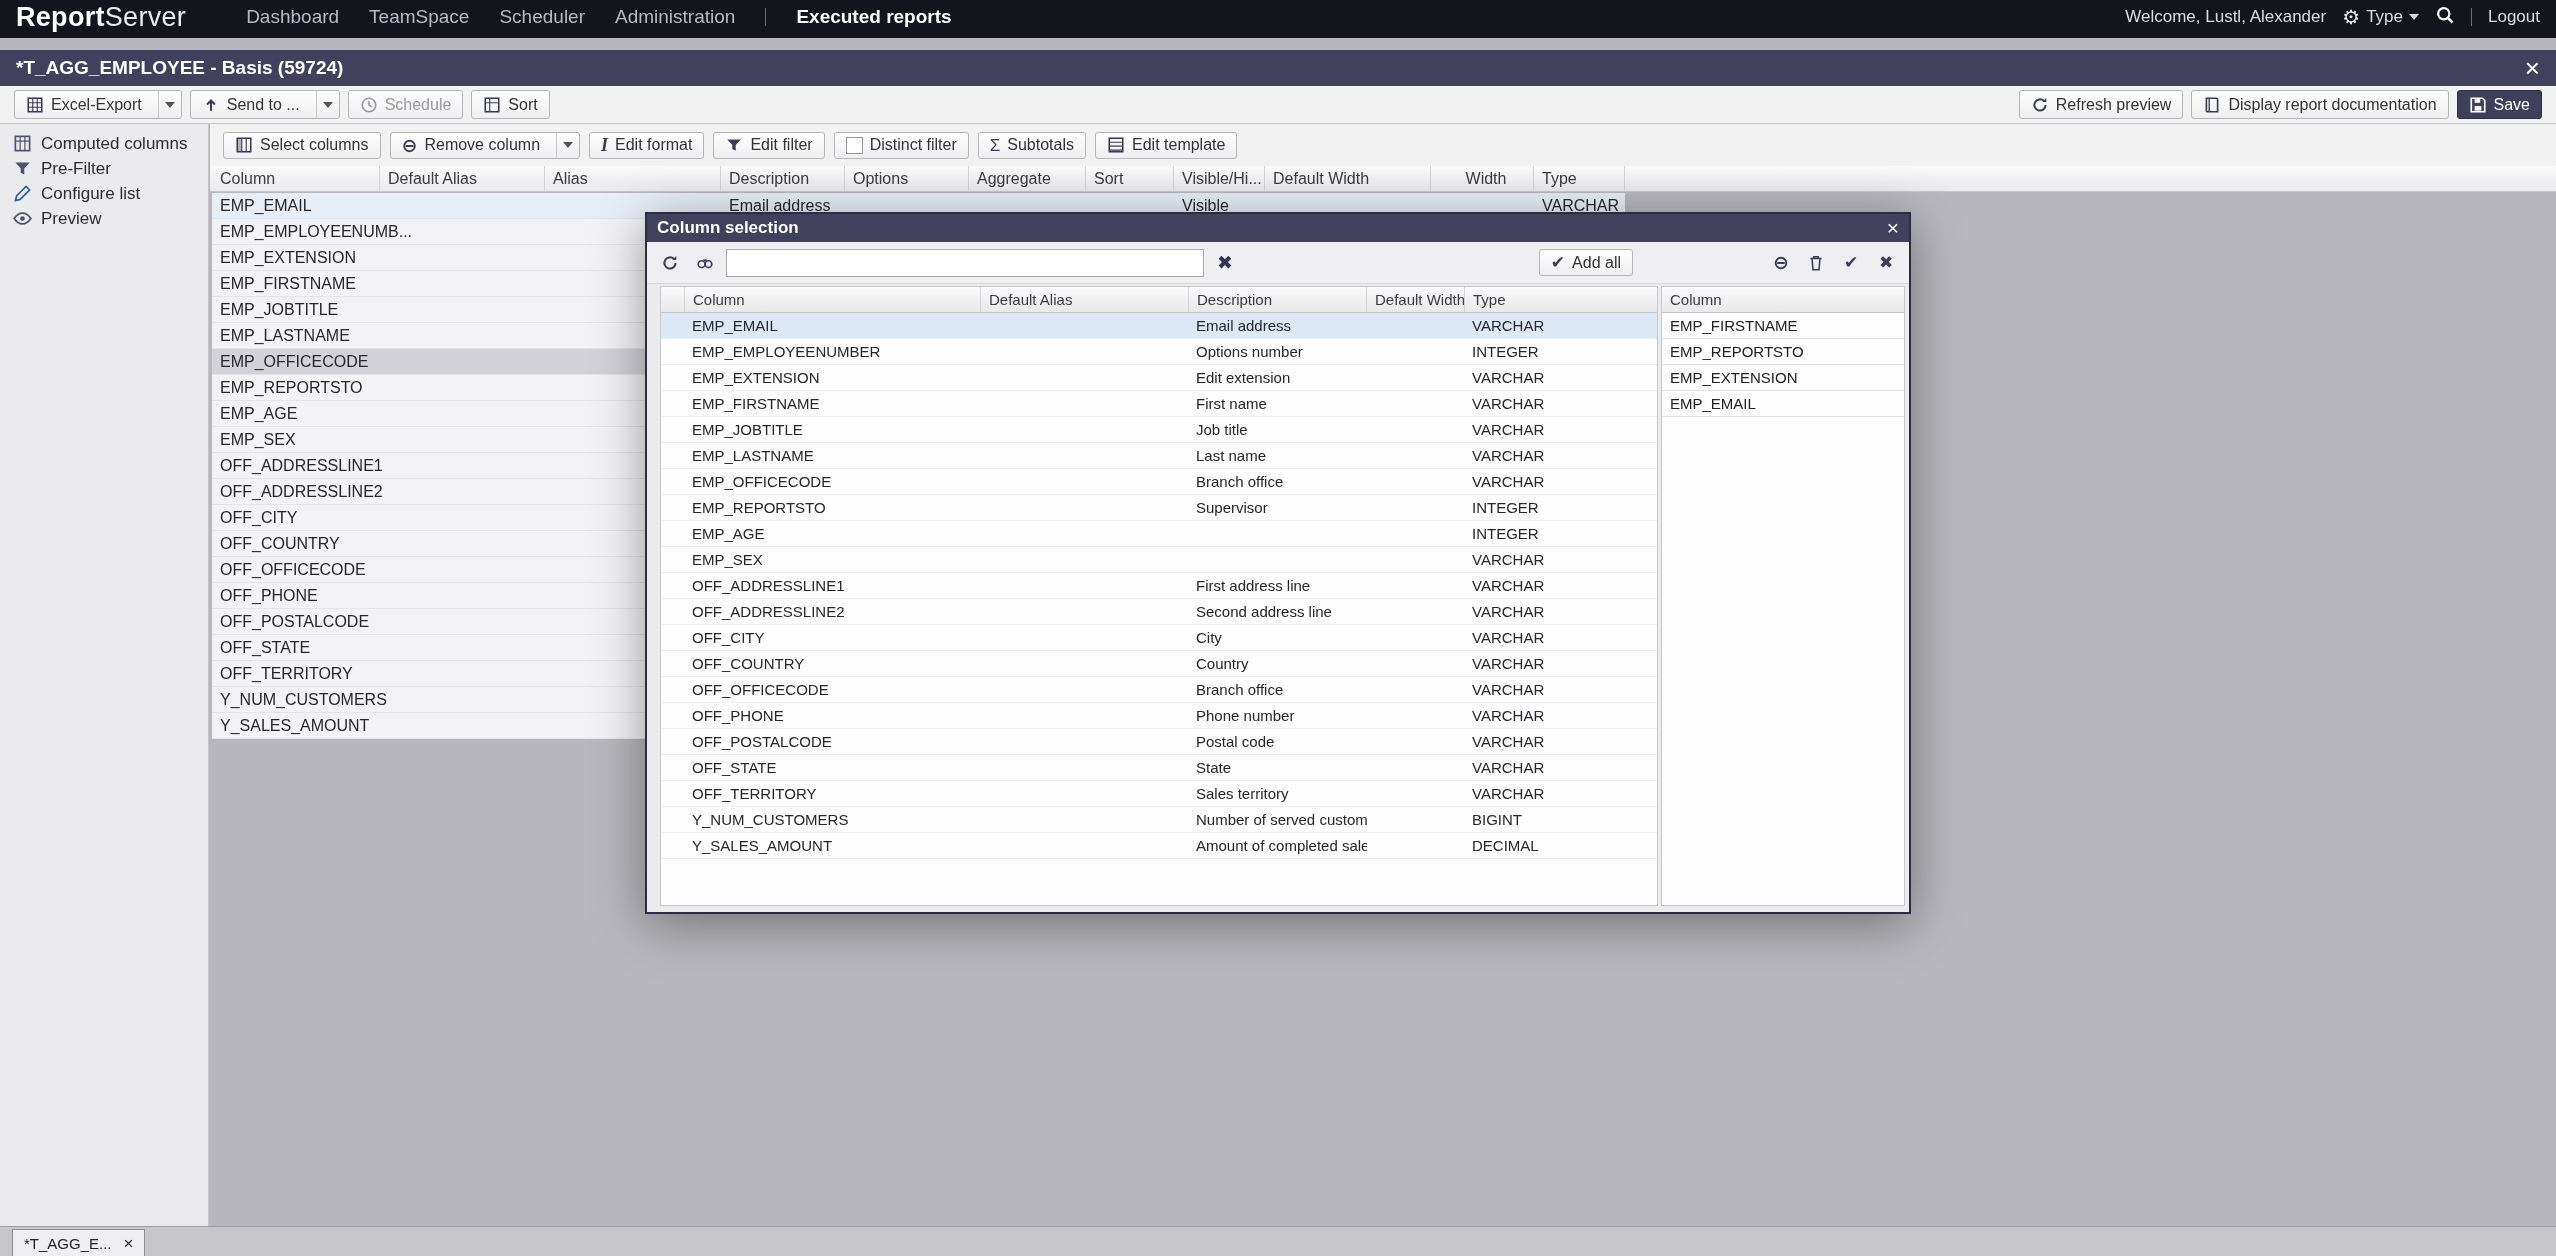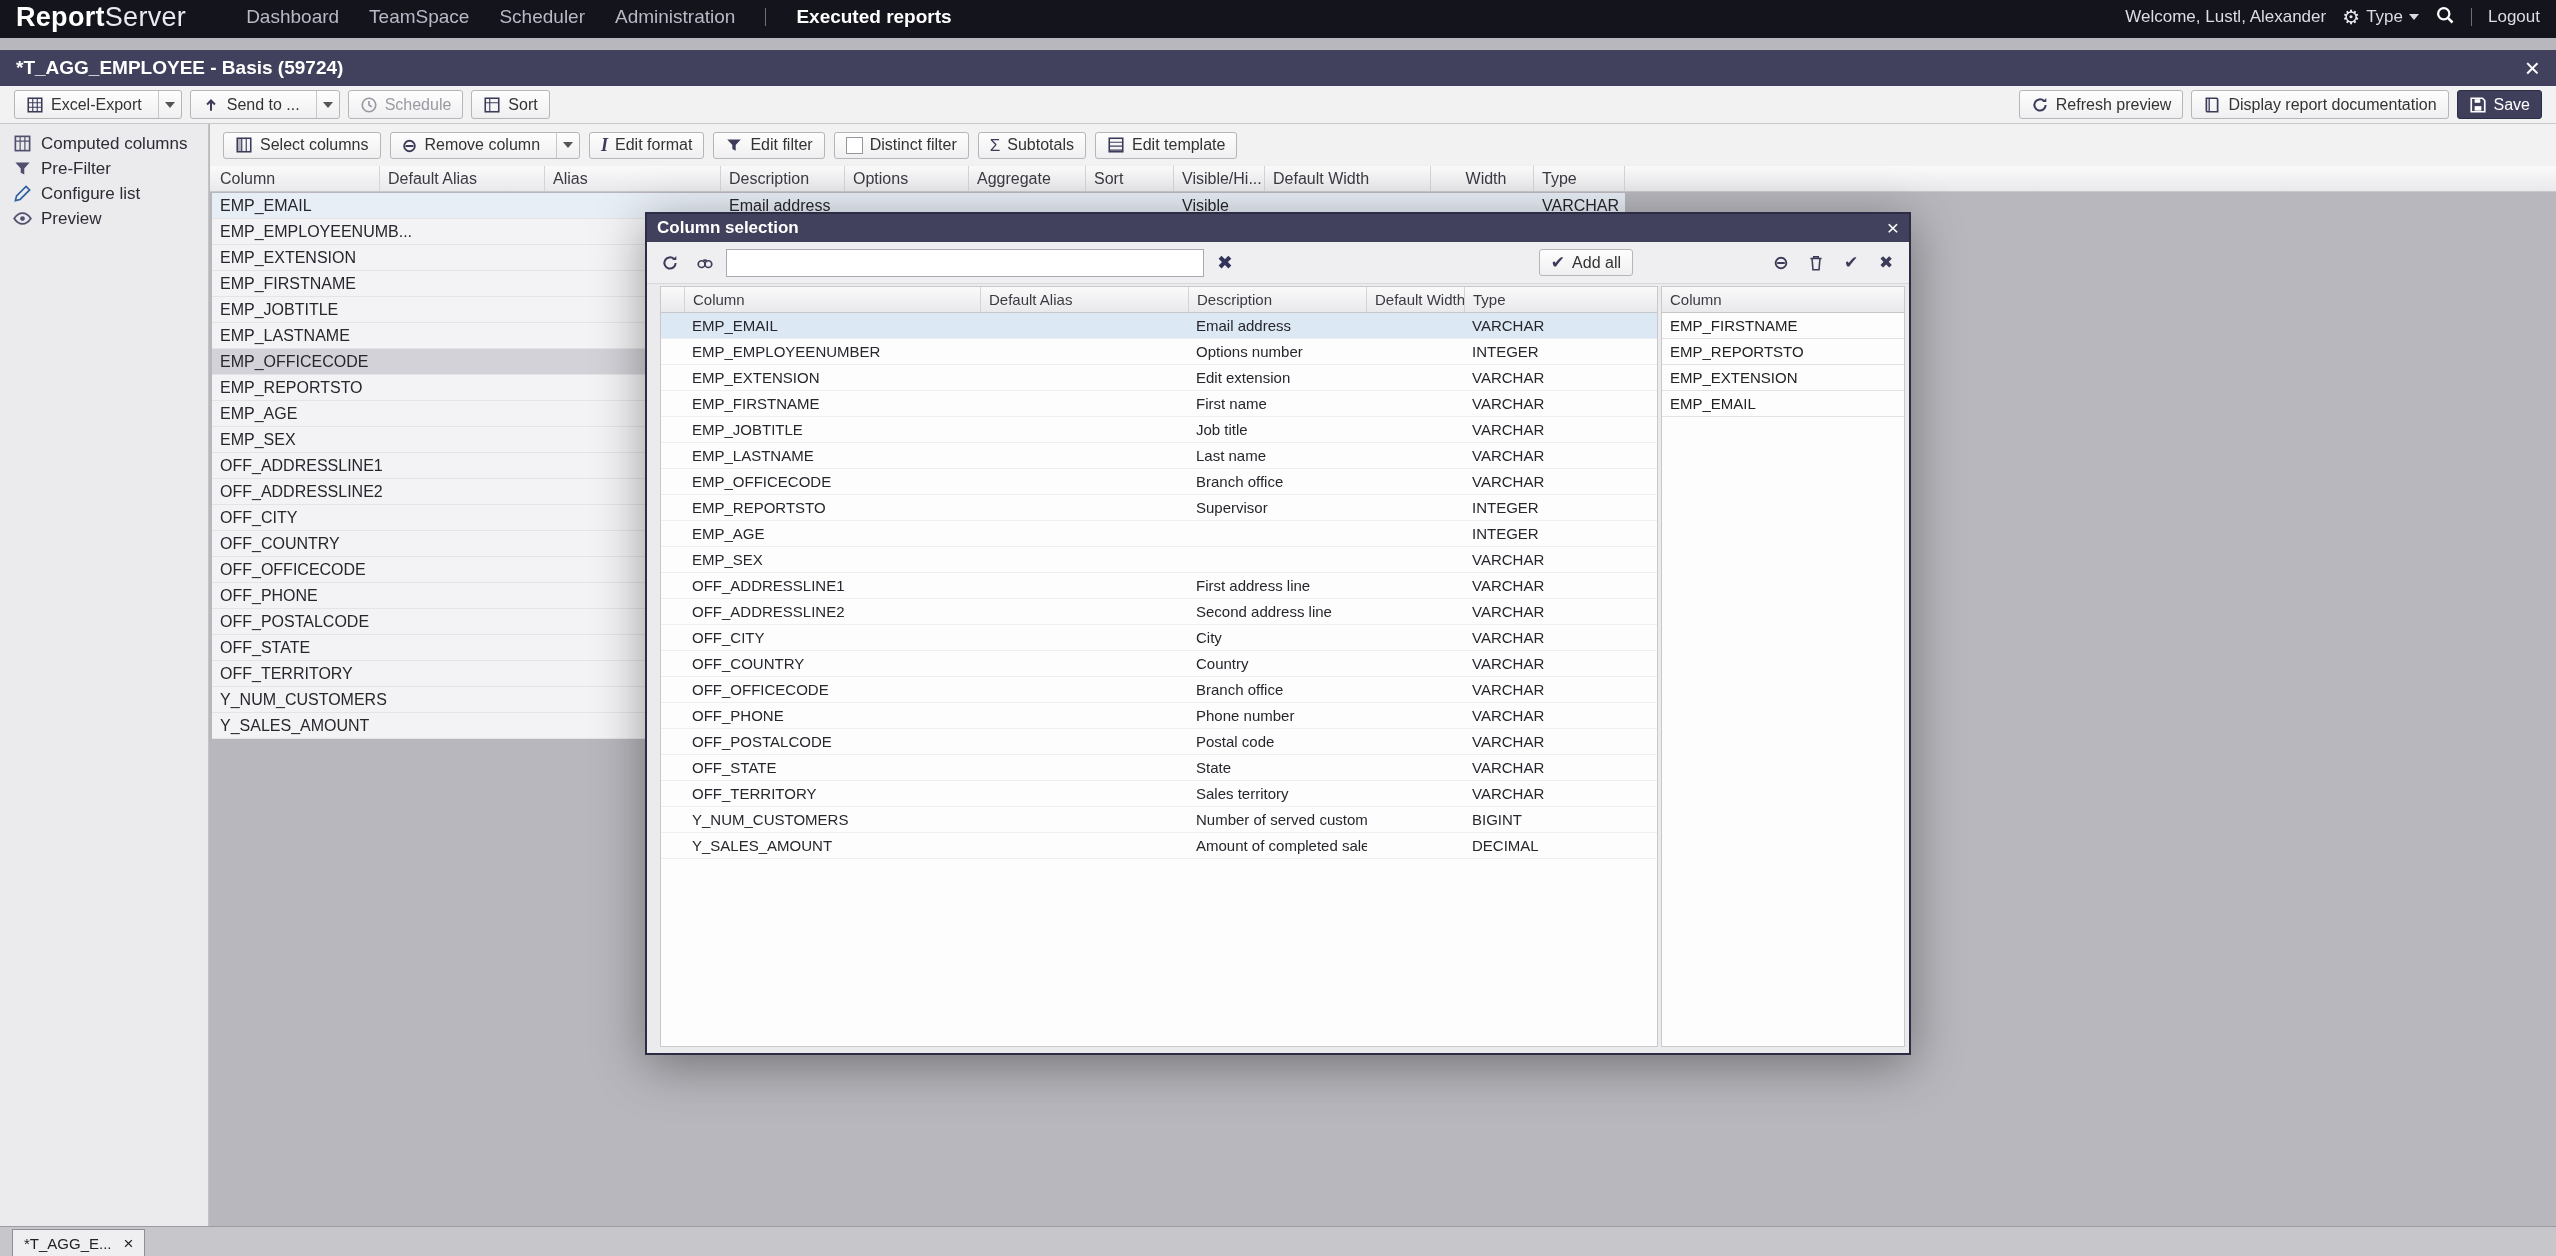--- a/index.html
+++ b/index.html
@@ -74,21 +74,21 @@
   .hcell { height:25px; line-height:25px; padding-left:8px; font-size:16px; color:#3a3a42;
            border-right:1px solid #d4d4d8; overflow:hidden; white-space:nowrap; flex:none; cursor:pointer; }
   .grid-rows { position:absolute; top:193px; left:212px; width:1413px; }
   .grow { height:26px; display:flex; background:#f3f3f5; border-bottom:1px solid #e4e4e7; cursor:pointer; }
   .grow.firstsel { background:#e8eef6; }
   .grow.sel { background:#d2d2d8; }
   .gcell { height:25px; line-height:25px; padding-left:8px; font-size:16px; color:#26262c;
            white-space:nowrap; overflow:hidden; flex:none; }
 
   
-  .modal { position:absolute; left:645px; top:212px; width:1266px; height:843px; background:#ebebee;
+  .modal { position:absolute; left:645px; top:212px; width:1266px; height:702px; background:#ebebee;
            border:2px solid #2c2c44; box-shadow:0 10px 48px rgba(0,0,0,.38); }
   .m-title { height:28px; background:#41415d; color:#fff; display:flex; align-items:center;
              padding:0 10px; font-size:17px; font-weight:bold; }
   .m-title .close { margin-left:auto; font-size:21px; font-weight:normal; cursor:pointer; }
   .m-toolbar { height:42px; display:flex; align-items:center; padding:0 9px; gap:7px;
                background:#efeff1; border-bottom:1px solid #d8d8db; }
   .flat-icon { width:28px; height:28px; display:flex; align-items:center; justify-content:center; cursor:pointer; }
   .m-search { width:478px; height:28px; border:1px solid #a9a9b0; background:#fff; font-size:16px;
               padding:0 8px; font-family:inherit; }
   .m-clear { font-size:19px; font-weight:bold; color:#33335c; }

